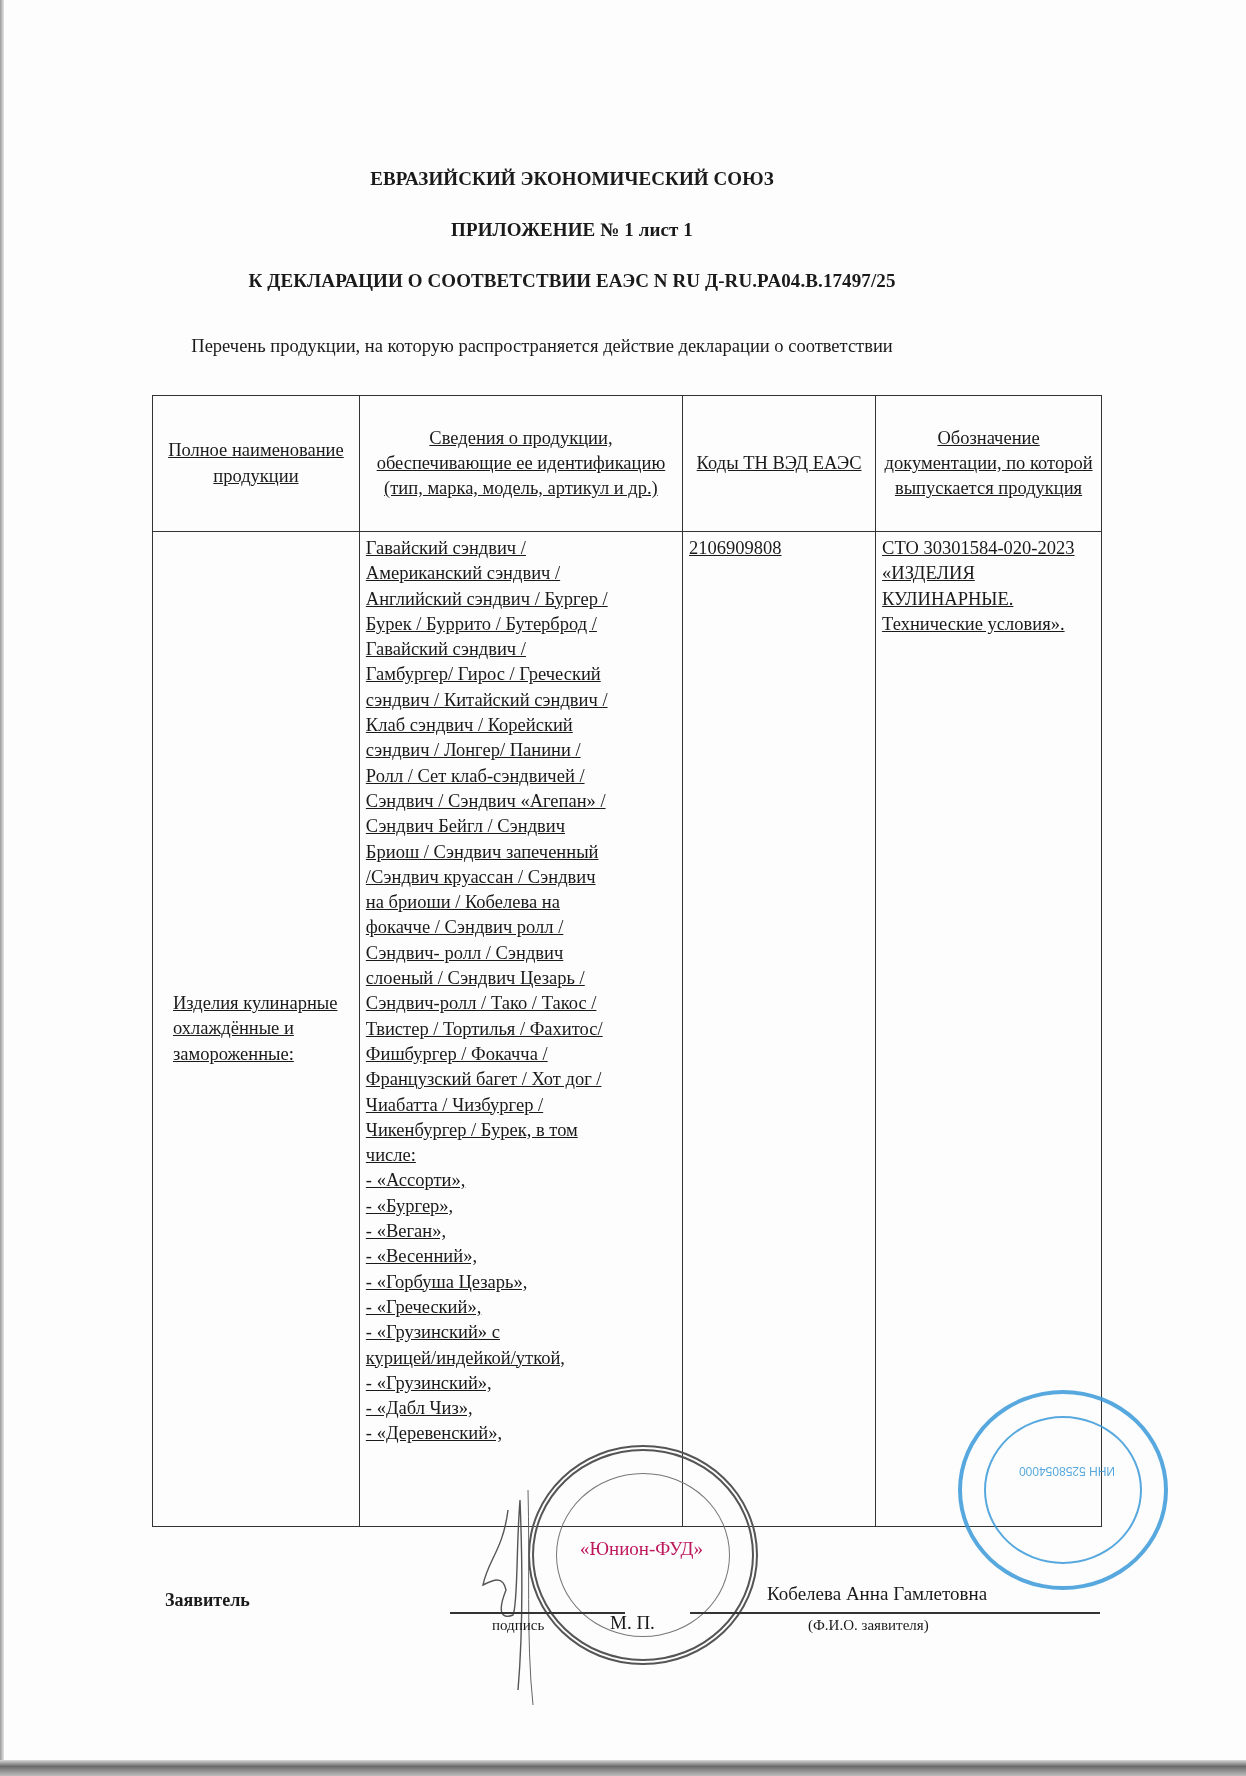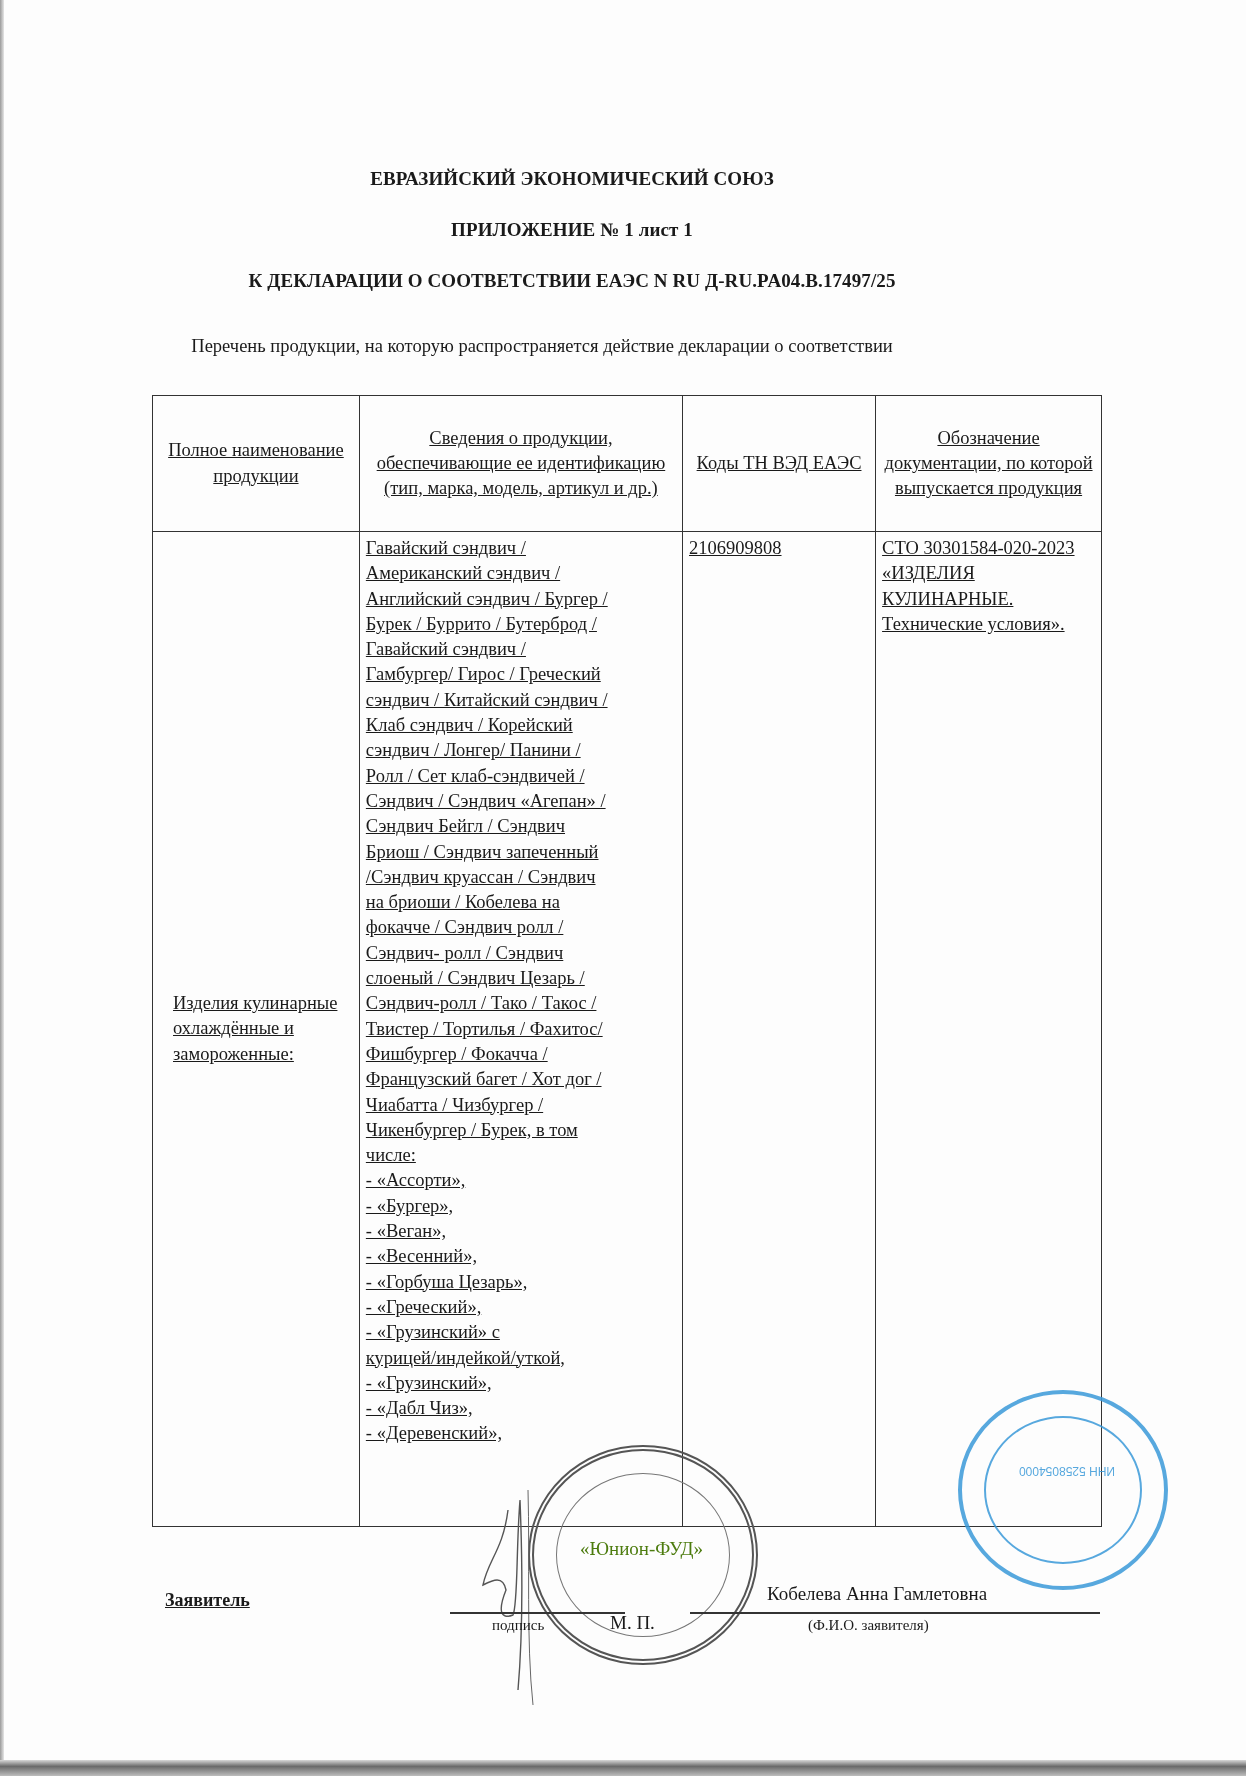--- a/index.html
+++ b/index.html
@@ -44,21 +44,21 @@
     padding: 0 6px;
   }
   .c1 { width: 200px; }
   .c2 { width: 334px; }
   .c3 { width: 192px; }
   .c4 { width: 224px; }
   td.body-row { height: 990px; vertical-align: top; padding: 4px 6px 0 6px !important; }
   td.name-cell { vertical-align: middle !important; padding: 0 20px !important; }
   .item-line { display: block; }
   .applicant-label {
-    position: absolute; left: 165px; top: 1590px; font-weight: bold; font-size: 18px; text-decoration: underline;
+    position: absolute; left: 165px; top: 1590px; font-weight: bold; font-size: 18px;
   }
   .sig-line {
     position: absolute; height: 1.5px; background: #333;
   }
   #sigline1 { left: 450px; top: 1612px; width: 175px; }
   #sigline2 { left: 690px; top: 1612px; width: 410px; }
   .sig-caption { position: absolute; font-size: 15px; }
   #cap-sign { left: 492px; top: 1617px; }
   #cap-mp { left: 610px; top: 1612px; font-size: 19px; text-align: right; }
   #cap-fio { left: 808px; top: 1617px; }
@@ -68,21 +68,21 @@
     position: absolute; left: 528px; top: 1445px; width: 230px; height: 220px;
     border-radius: 50%;
     border: 6px double #555;
     box-sizing: border-box;
   }
   .stamp-round-inner {
     position: absolute; left: 22px; top: 22px; right: 22px; bottom: 22px;
     border-radius: 50%; border: 1.5px solid #777;
   }
   .stamp-company {
-    position: absolute; left: 578px; top: 1538px; font-size: 19px; color: #4d7c0f;
+    position: absolute; left: 578px; top: 1538px; font-size: 19px; color: #be185d;
     background: #fdfdfd; padding: 0 2px;
   }
   .stamp-blue {
     position: absolute; left: 958px; top: 1390px; width: 210px; height: 200px;
     border-radius: 50%;
     border: 4px solid #3b9ad9;
     box-sizing: border-box;
     opacity: 0.85;
   }
   .stamp-blue-inner {

